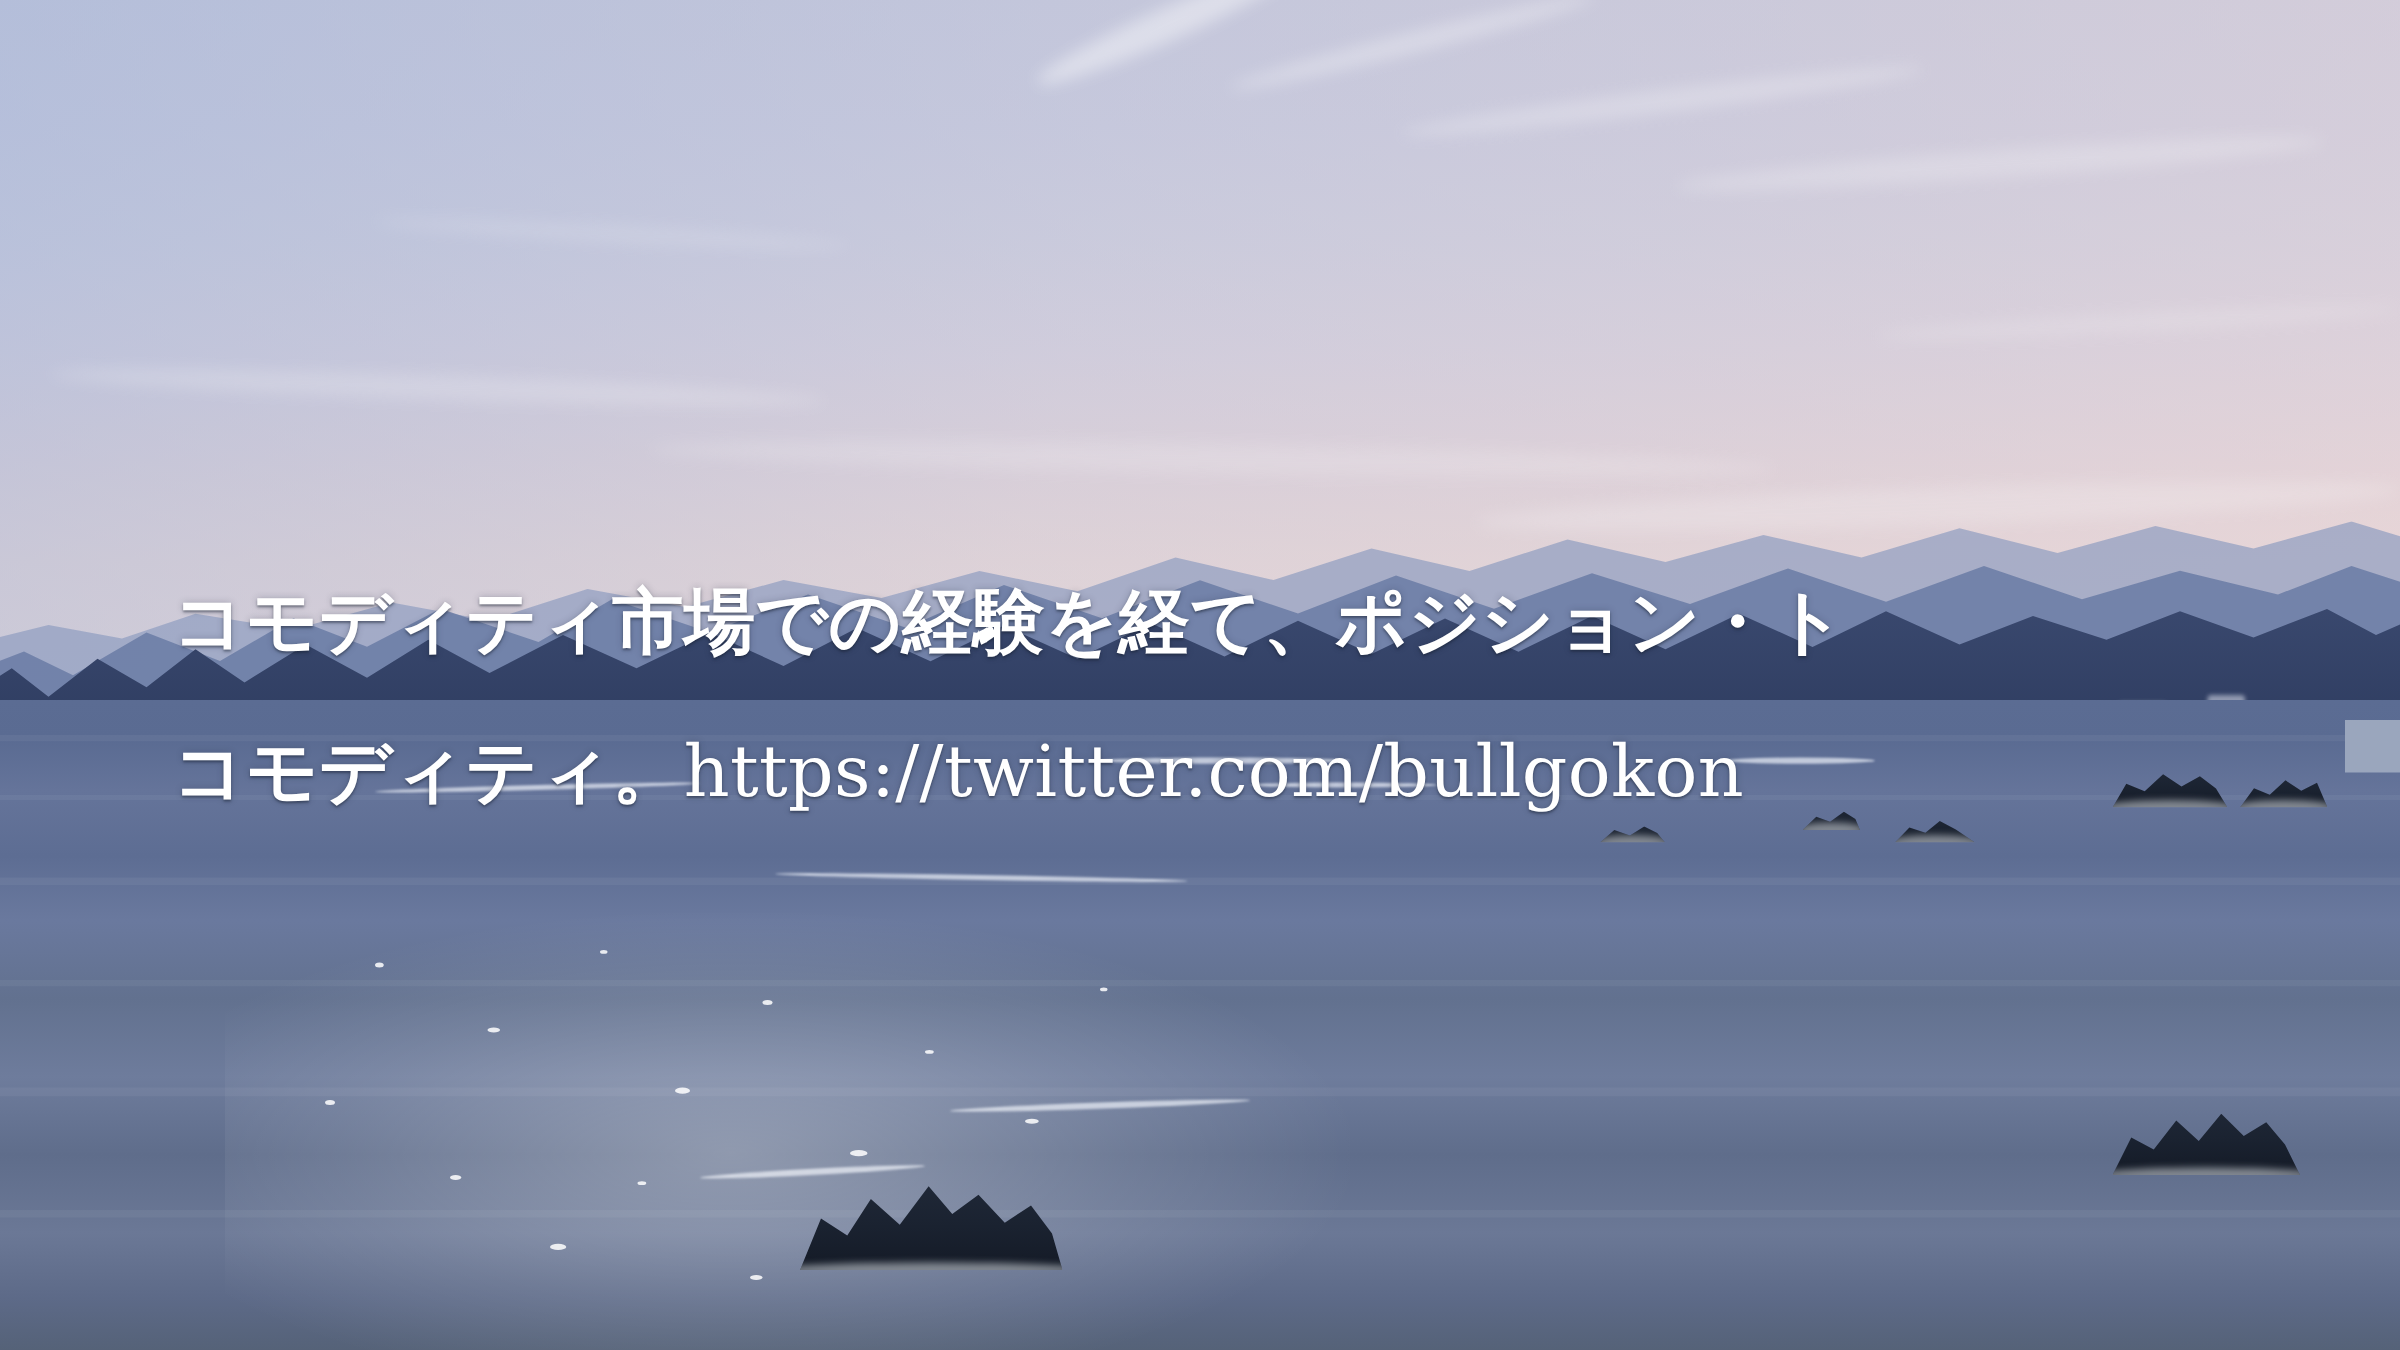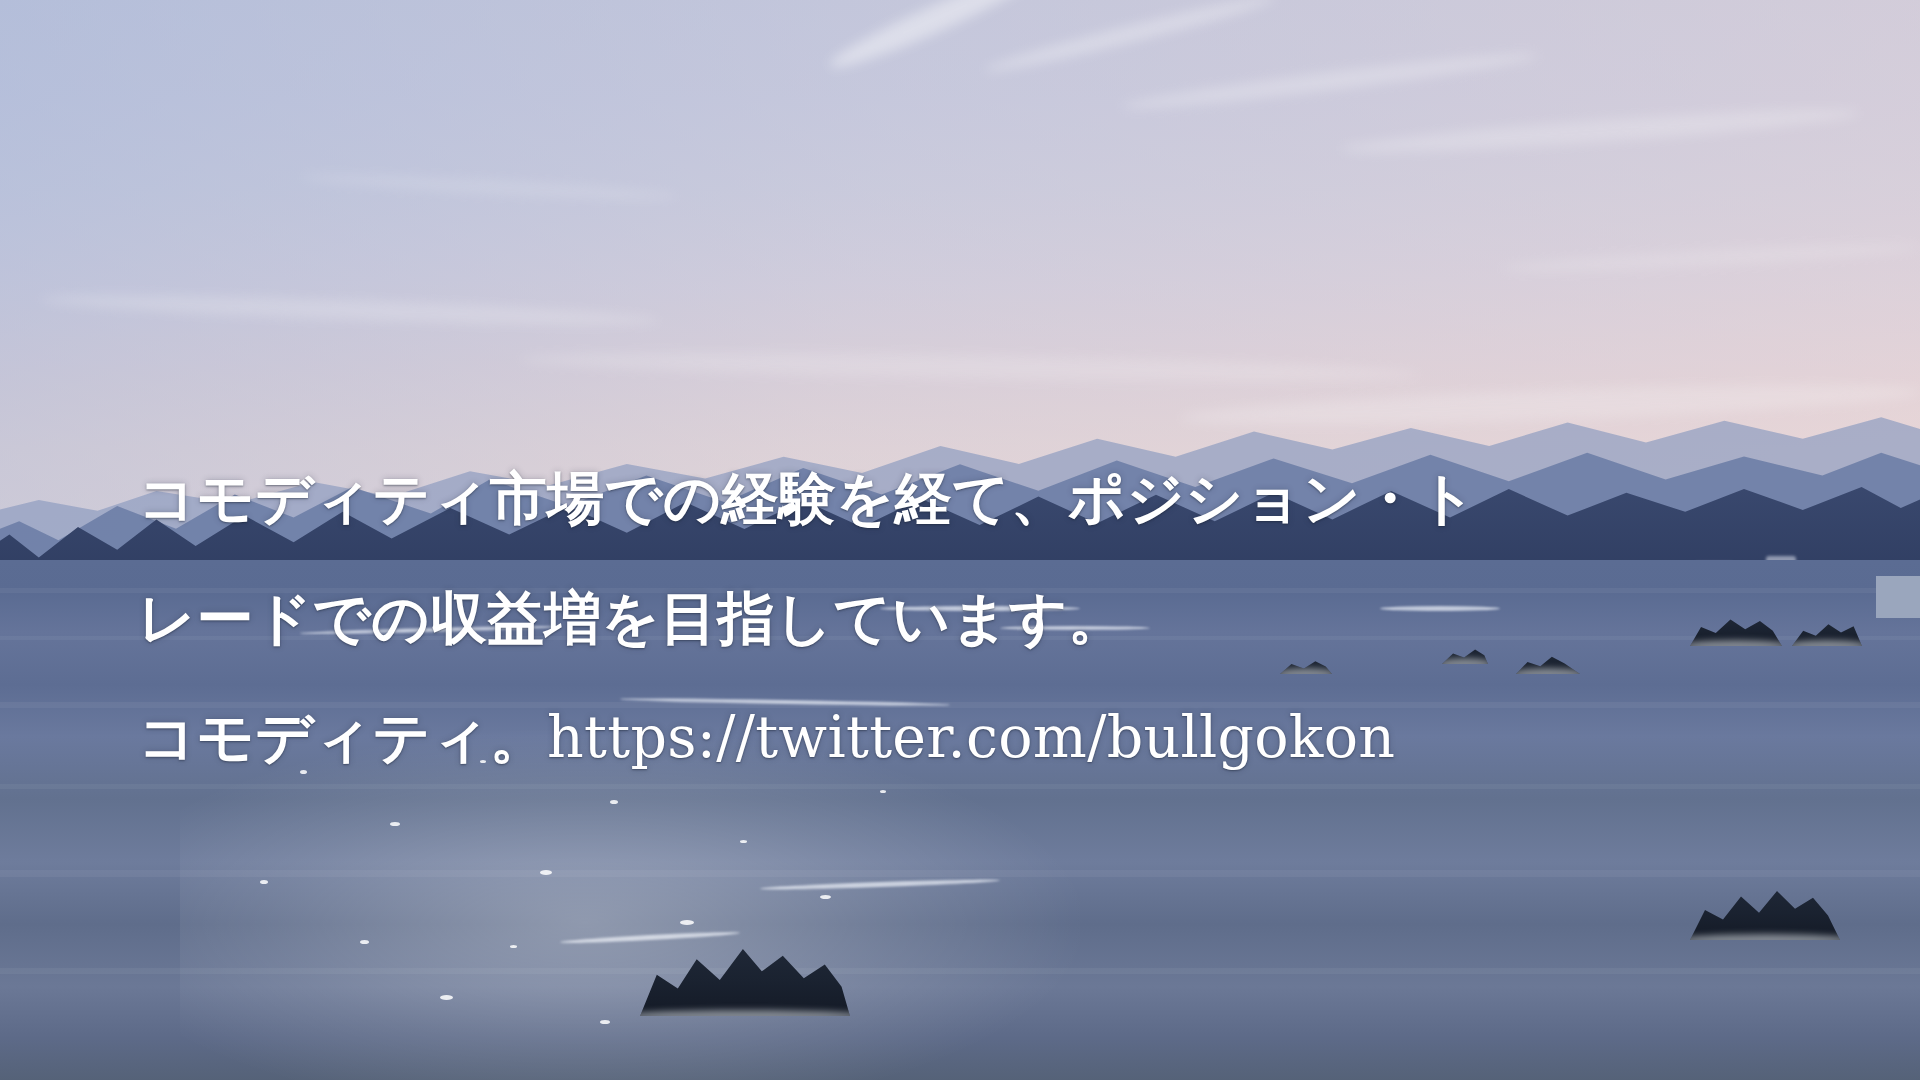--- a/index.html
+++ b/index.html
@@ -321,19 +321,18 @@
 
     <div class="breakwater" style="left:1876px; top:576px; width:44px; height:42px;"></div>
 
   </div>
 
   <div class="overlay">
 
 
     <div class="body-block">
       <div class="body-line">コモディティ市場での経験を経て、ポジション・ト</div>
-      <div class="body-line">レードでの収益増を目指しています。</div>
       <div class="body-line"><span>コモディティ。</span><span class="url">https://twitter.com/bullgokon</span></div>
     </div>
 
   </div>
 
 </div>
 
 </body></html>

